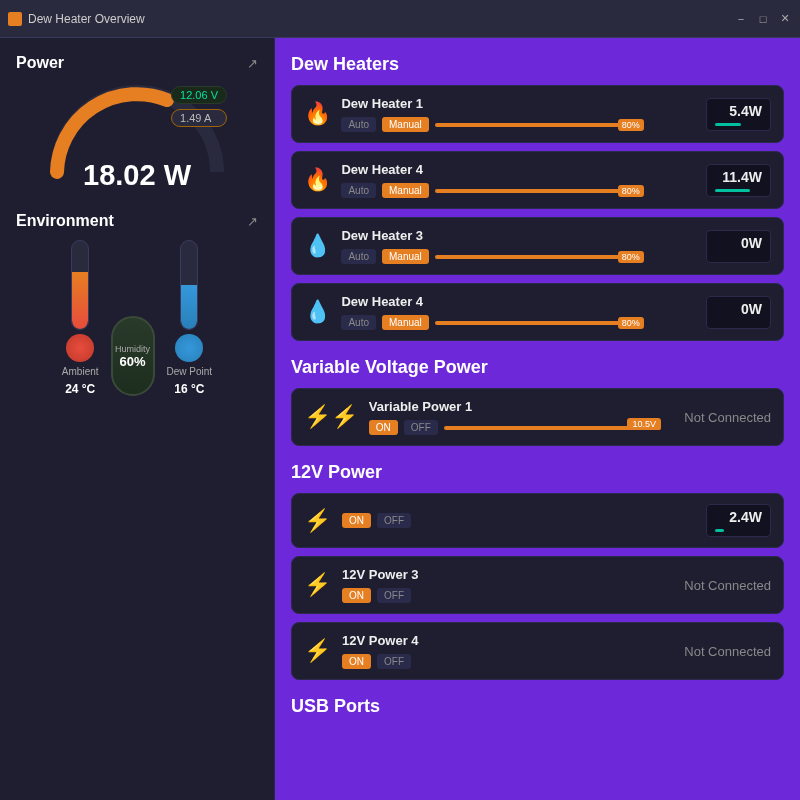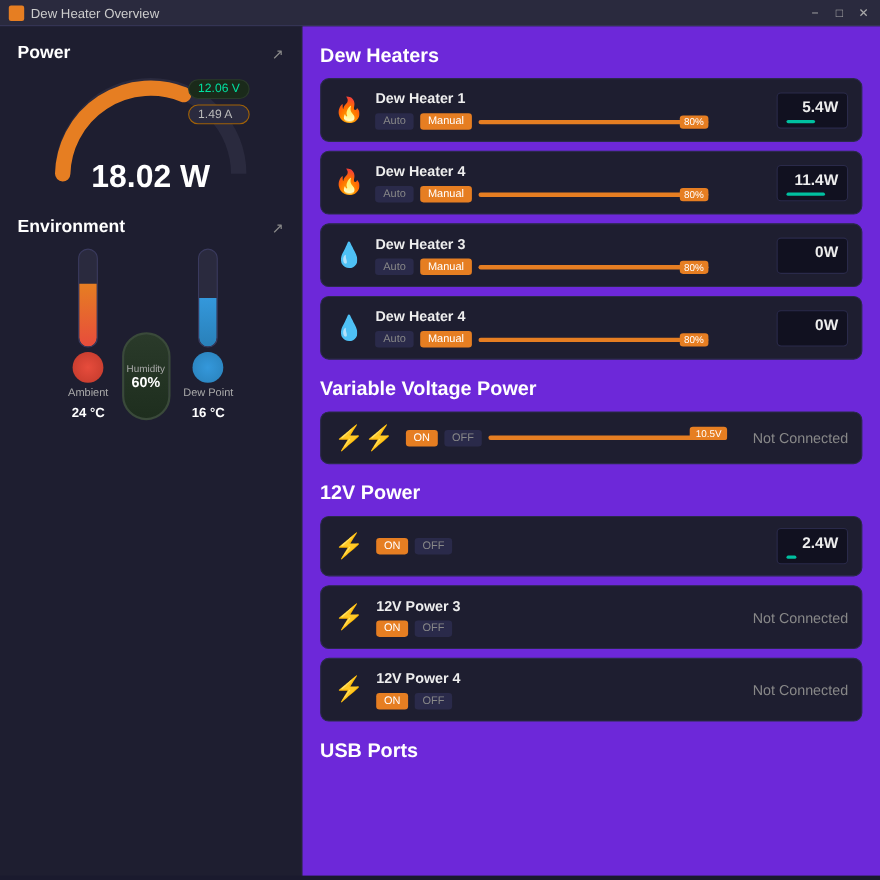--- a/index.html
+++ b/index.html
@@ -6,21 +6,21 @@
     body {
       width: 800px;
       height: 800px;
       background: #1a1a2e;
       font-family: 'Segoe UI', Arial, sans-serif;
       color: #e0e0e0;
       overflow: hidden;
     }
     .title-bar {
       background: #2a2a3e;
-      height: 24px;
+      height: 38px;
       display: flex;
       align-items: center;
       justify-content: space-between;
       padding: 0 8px;
       border-bottom: 1px solid #3a3a5e;
     }
     .title-bar-left {
       display: flex;
       align-items: center;
       gap: 6px;
@@ -526,20 +526,21 @@
         <div class="output-value">0W</div>
         <div class="output-bar" style="width:0%;"></div>
       </div>
     </div>
 
     <div class="section-label">Variable Voltage Power</div>
 
     <div class="power-card">
       <div class="power-icon">⚡⚡</div>
       <div class="power-info">
+        <div class="power-name">Variable Power 1</div>
         <div class="power-controls">
           <button class="btn-on">ON</button>
           <button class="btn-off">OFF</button>
           <div style="flex:1; height:4px; background:#e67e22; border-radius:2px; position:relative;">
             <span class="voltage-badge" style="position:absolute; right:0; top:-8px;">10.5V</span>
           </div>
         </div>
       </div>
       <div class="not-connected">Not Connected</div>
     </div>

